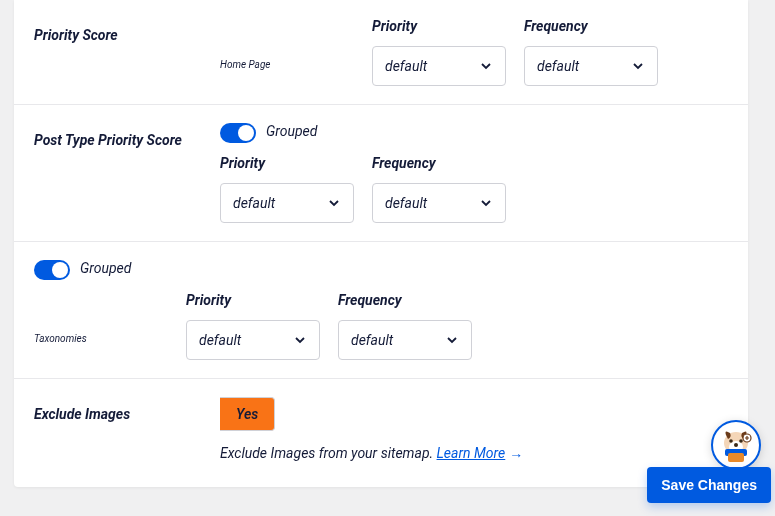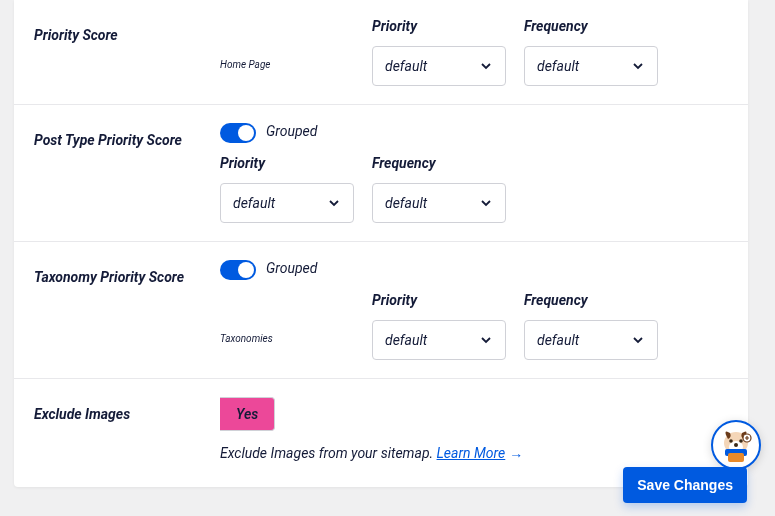--- a/index.html
+++ b/index.html
@@ -66,30 +66,30 @@
     color:#141b38;
   }
   .select .chev {
     width:14px; height:14px; display:flex; align-items:center; justify-content:center;
     color:#141b38;
   }
   .seg-group { display:flex; margin-bottom:14px; }
   .seg {
     height:34px; padding:0 16px; display:flex; align-items:center;
     font-size:14px; font-weight:600; cursor:pointer;
-    border:1px solid #d0d1d7; background:#ec4899; color:#141b38;
+    border:1px solid #d0d1d7; background:#f97316; color:#141b38;
   }
   .seg.first { border-radius:4px 0 0 4px; }
   .seg.last  { border-radius:0 4px 4px 0; border-left:none; }
   .seg.active { background:#2c324c; color:#fff; border-color:#2c324c; }
   .help-row { font-size:14px; color:#141b38; }
   .help-row a { color:#005ae0; text-decoration:underline; }
   .arrow-link { color:#005ae0; margin-left:4px; font-weight:500; }
   .save-btn {
-    position:fixed; right:28px; bottom:13px;
+    position:fixed; right:4px; bottom:13px;
     background:#005ae0; color:#fff; font-weight:700; font-size:14px;
     border:none; border-radius:4px; padding:10px 14px; cursor:pointer;
     box-shadow:0 4px 10px rgba(0,90,224,.25);
   }
   .mascot {
     position:fixed; right:14px; bottom:46px;
     width:50px; height:50px; border-radius:50%;
     background:#fff; border:2px solid #005ae0;
     box-shadow:0 2px 10px rgba(0,0,0,.15);
     overflow:hidden;
@@ -162,21 +162,20 @@
                   <path d="M1 3 L5 7 L9 3" fill="none" stroke="currentColor" stroke-width="1.8"></path>
                 </svg>
             </span>
           </div>
         </div>
       </div>
     </div>
   </div>
 
   <div class="section">
-    <div class="label-col">Taxonomy Priority Score</div>
     <div class="content-col">
       <div class="grouped-row">
         <div class="toggle"></div>
         <div class="grouped-text">Grouped</div>
       </div>
       <div class="pf-row">
         <div class="pf-row-label">Taxonomies</div>
         <div class="pf-block">
           <div class="col-head">Priority</div>
           <div class="select">

